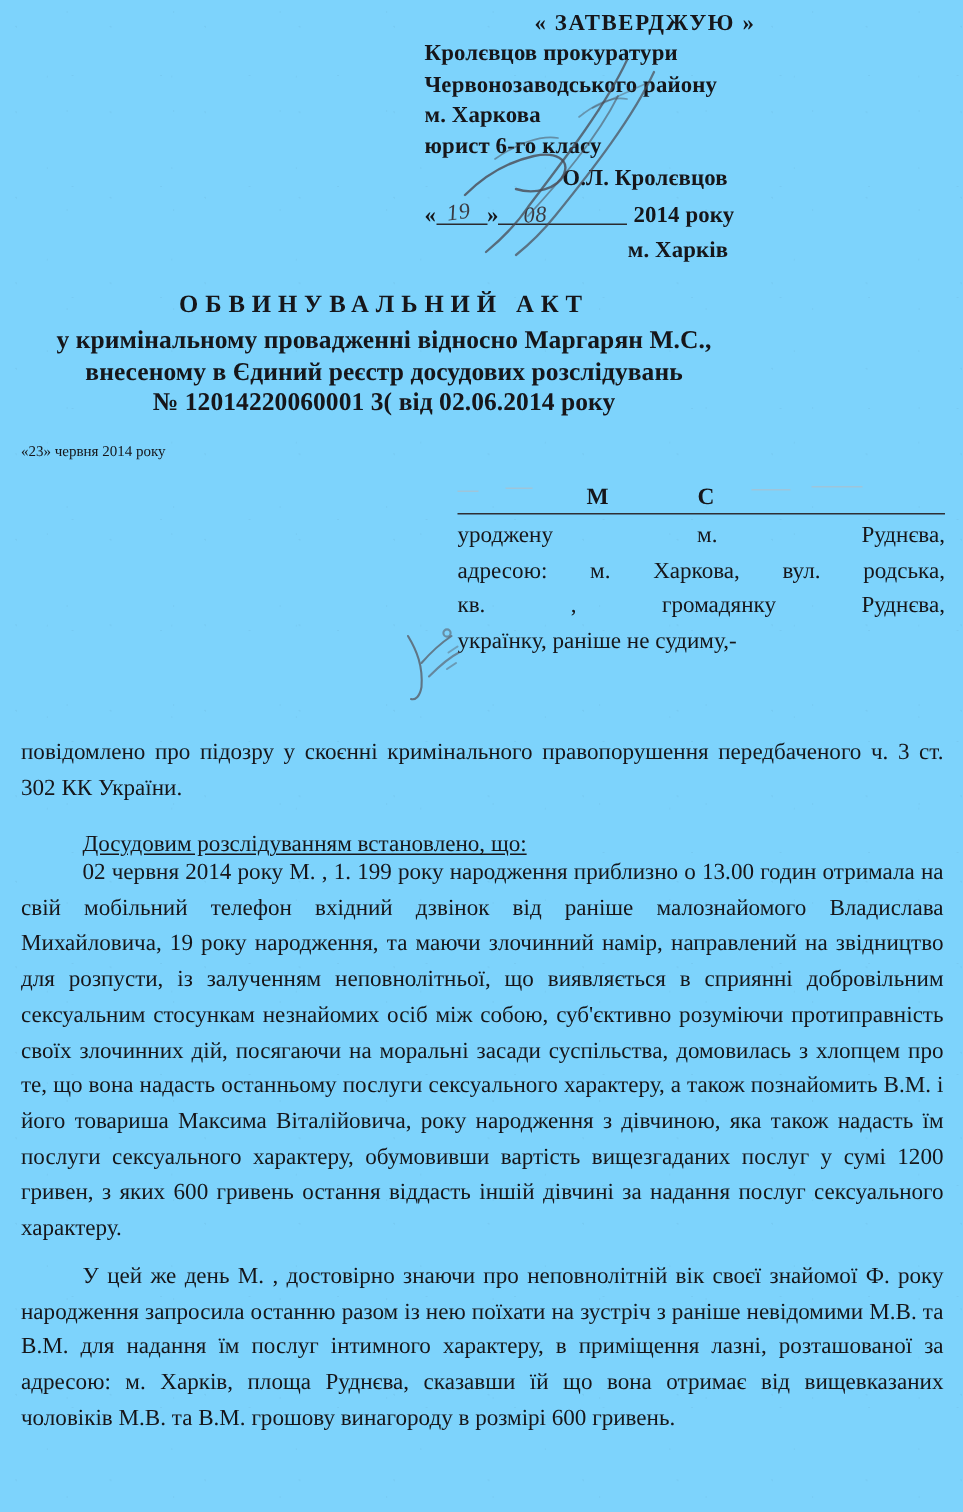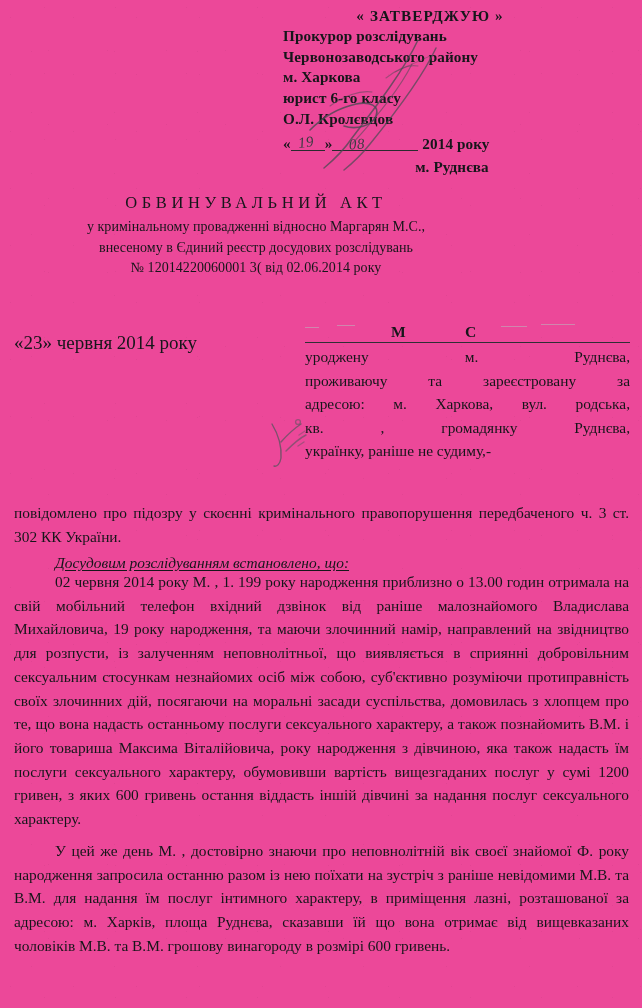--- a/index.html
+++ b/index.html
@@ -4,21 +4,21 @@
 <style>
   html, body {
     margin: 0;
     padding: 0;
     background: #ffffff;
   }
   .page {
     position: relative;
     width: 642px;
     height: 1008px;
-    background: #ec4899;
+    background: #7dd3fc;
     overflow: hidden;
     font-family: "Liberation Serif", "DejaVu Serif", serif;
     color: #16161a;
     -webkit-font-smoothing: antialiased;
   }
 
   
   .approval {
     position: absolute;
     left: 283px;
@@ -29,21 +29,21 @@
     line-height: 20.4px;
     letter-spacing: 0.1px;
   }
   .approval-title {
     text-align: center;
     letter-spacing: 1.1px;
     margin-left: -6px;
   }
   .approval-line { white-space: nowrap; }
   .approval-name {
-    text-align: left;
+    text-align: center;
     padding-right: 6px;
     margin-top: 1px;
   }
   .approval-date {
     position: relative;
     margin-top: 5px;
     white-space: nowrap;
   }
   .date-blank {
     display: inline-block;
@@ -83,40 +83,39 @@
   }
   .signature svg { display: block; overflow: visible; }
 
   
   .doc-title {
     position: absolute;
     left: 0;
     top: 193px;
     width: 512px;
     text-align: center;
-    font-weight: normal;
+    font-weight: bold;
   }
   .doc-title .t-main {
     font-size: 16.5px;
     letter-spacing: 4.6px;
     margin-bottom: 4px;
   }
   .doc-title .t-sub {
-    font-size: 14px;
+    font-size: 17px;
     line-height: 20.6px;
     letter-spacing: 0.05px;
   }
 
   
   .issue-date {
     position: absolute;
     left: 14px;
     top: 296px;
-    font-size: 19px;
-    margin-top: 36px;
+    font-size: 10px;
   }
 
   
   .party-block {
     position: absolute;
     left: 305px;
     top: 321px;
     width: 325px;
     font-size: 15.4px;
     line-height: 23.6px;
@@ -167,30 +166,29 @@
   
   .body-text {
     position: absolute;
     left: 14px;
     width: 615px;
     font-size: 15.4px;
     line-height: 23.7px;
     text-align: justify;
     text-align-last: left;
   }
-  #para-notified { top: 501px; }
+  #para-notified { top: 490px; }
   #heading-investigation { top: 551px; left: 14px; width: 615px; }
   .u-head {
     display: inline-block;
     text-indent: 0;
     text-decoration: underline;
     text-underline-offset: 2px;
     font-size: 15.4px;
     margin-left: 41px;
-    font-style: italic;
   }
   #para-june02 { top: 570px; }
   #para-sameday { top: 839px; }
   .indent { text-indent: 41px; }
   .body-text p { margin: 0; }
 
   
   .grain {
     position: absolute;
     inset: 0;
@@ -204,34 +202,34 @@
     background-size: 63px 57px, 71px 66px, 59px 74px, 83px 61px;
   }
 </style>
 </head>
 <body>
 
 <div class="page">
 
   <div class="approval">
     <div class="approval-title">« ЗАТВЕРДЖУЮ »</div>
-    <div class="approval-line">Прокурор розслідувань</div>
+    <div class="approval-line">Кролєвцов прокуратури</div>
     <div class="approval-line">Червонозаводського району</div>
     <div class="approval-line">м. Харкова</div>
     <div class="approval-line">юрист 6-го класу</div>
     <div class="approval-name">О.Л. Кролєвцов</div>
 
     <div class="approval-date">
       <span>«</span><span class="date-blank"></span><span>»</span><span class="date-blank2"></span>
       <span>2014 року</span>
       <span class="hand" style="left:15px; top:-2px; transform:rotate(-7deg);">19</span>
       <span class="hand" style="left:66px; top:0px; transform:rotate(-4deg);">08</span>
     </div>
 
-    <div class="approval-city">м. Руднєва</div>
+    <div class="approval-city">м. Харків</div>
   </div>
 
   <div class="signature">
     <svg width="190" height="140" viewBox="0 0 190 140" fill="none" stroke="#4a4a52" stroke-width="1.5" stroke-linecap="round" stroke-linejoin="round">
       <path d="M118 6 C 104 36, 78 70, 52 104 C 44 116, 36 124, 24 134" opacity=".75"></path>
       <path d="M136 14 C 122 44, 96 78, 70 110 C 62 120, 54 128, 44 136" opacity=".7"></path>
       <path d="M112 30 C 98 58, 74 86, 52 110" opacity=".55" stroke-width="1.2"></path>
       <path d="M10 96 C 22 84, 38 74, 56 70 C 70 67, 80 72, 76 82 C 72 92, 56 96, 44 92" opacity=".8" stroke-width="1.6"></path>
       <path d="M30 72 C 44 62, 60 56, 72 58" opacity=".5" stroke-width="1.1"></path>
       <path d="M86 44 C 96 36, 108 30, 118 32" opacity=".45" stroke-width="1.1"></path>
@@ -251,21 +249,20 @@
   <div class="party-block">
     <div class="party-nameline">
       <span class="initial a">М</span>
       <span class="initial b">С</span>
       <span class="speck" style="left:0px; top:6px; width:14px;"></span>
       <span class="speck" style="left:32px; top:4px; width:18px;"></span>
       <span class="speck" style="left:196px; top:5px; width:26px;"></span>
       <span class="speck" style="left:236px; top:3px; width:34px;"></span>
     </div>
     <p>уроджену  м.                    Руднєва,</p>
-    <p>проживаючу    та    зареєстровану    за</p>
     <p>адресою: м. Харкова, вул.          родська,</p>
     <p>кв.       ,   громадянку     Руднєва,</p>
     <p class="last">українку, раніше не судиму,-</p>
   </div>
 
   <div class="checkmark">
     <svg width="58" height="52" viewBox="0 0 58 52" fill="none" stroke="#55555d" stroke-width="1.4" stroke-linecap="round">
       <path d="M4 6 C 10 16, 14 26, 13 40 C 12 46, 9 49, 6 48" opacity=".75"></path>
       <path d="M13 24 C 20 16, 27 10, 33 6" opacity=".7"></path>
       <path d="M18 33 C 25 26, 32 20, 38 17" opacity=".6"></path>

